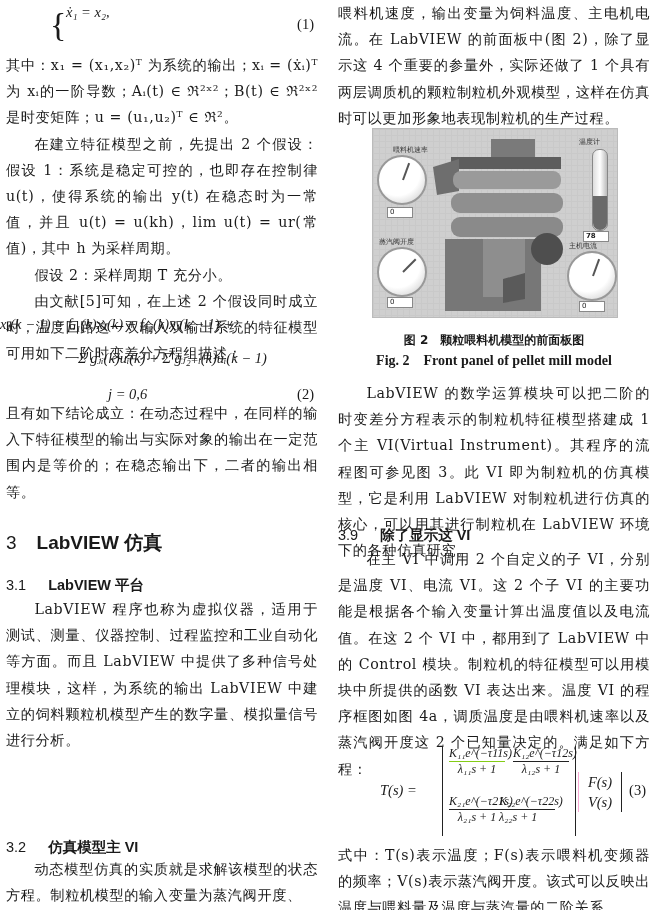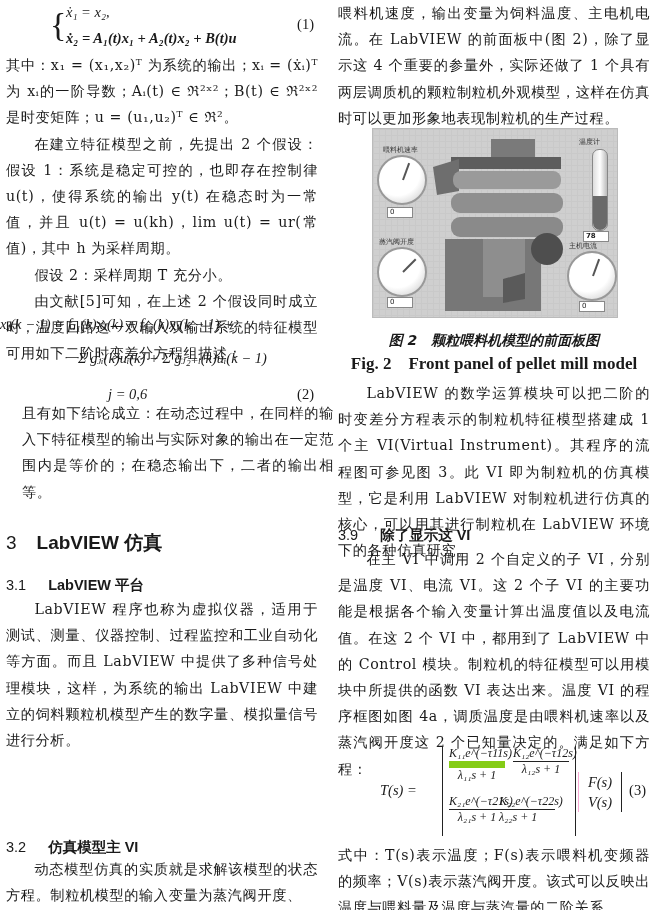--- a/index.html
+++ b/index.html
@@ -20,49 +20,48 @@
           border:1px solid #bbb;overflow:hidden;}
   .grid{position:absolute;inset:0;background-image:linear-gradient(#c6c6c6 1px,transparent 1px),linear-gradient(90deg,#c6c6c6 1px,transparent 1px);background-size:6px 6px;opacity:.6;}
   .gauge{position:absolute;border-radius:50%;background:radial-gradient(circle at 40% 35%,#fff 55%,#ddd 80%,#aaa 100%);border:2px solid #999;}
   .gauge .needle{position:absolute;left:50%;top:50%;width:2px;height:40%;background:#555;transform-origin:top center;}
   .glabel{position:absolute;font-size:7px;font-family:"DejaVu Sans",sans-serif;color:#333;}
   .numbox{position:absolute;height:9px;background:#fff;border:1px solid #888;font-size:7px;font-family:"DejaVu Sans",sans-serif;line-height:9px;padding-left:2px;}
   .thermo{position:absolute;left:219px;top:20px;width:14px;height:80px;border-radius:7px;background:linear-gradient(90deg,#ddd,#fff,#bbb);border:1px solid #888;}
   .thermo .fill{position:absolute;left:0;right:0;bottom:0;height:34px;border-radius:0 0 7px 7px;background:#6a6a6a;}
   .machine{position:absolute;left:58px;top:10px;width:140px;height:176px;}
   .cap{position:absolute;left:338px;width:312px;text-align:center;font-weight:bold;}
-  .cap1{top:332px;font-size:14px;font-family:"DejaVu Sans",sans-serif;font-style:italic;}
-  .cap2{top:352px;font-size:17px;font-family:"Liberation Serif",serif;}
+  .cap1{top:332px;font-size:12px;font-family:"DejaVu Sans",sans-serif;}
+  .cap2{top:352px;font-size:14px;font-family:"Liberation Serif",serif;}
 </style>
 </head>
 <body>
 
 <div class="col left">
   <div class="eq" style="position:absolute;top:2px;left:0;width:312px;height:52px;">
     <span style="position:absolute;left:44px;top:-2px;font-size:34px;font-style:normal;font-weight:lighter;line-height:50px;">{</span>
     <span style="position:absolute;left:60px;top:2px;">ẋ₁ = x₂,</span>
-    <span style="position:absolute;left:60px;top:28px;font-weight:bold;">ẋ₂ = A₁(t)x₁ + A₂(t)x₂ + B(t)u</span>
     <span class="eqnum" style="top:14px;">(1)</span>
   </div>
 
   <div style="position:absolute;top:52px;left:0;width:312px;">
     <p class="p">其中：x₁ = (x₁,x₂)ᵀ 为系统的输出；xᵢ = (ẋᵢ)ᵀ 为 xᵢ的一阶导数；Aᵢ(t) ∈ ℜ²ˣ²；B(t) ∈ ℜ²ˣ² 是时变矩阵；u = (u₁,u₂)ᵀ ∈ ℜ²。</p>
     <p class="p ind">在建立特征模型之前，先提出 2 个假设：假设 1：系统是稳定可控的，也即存在控制律 u(t)，使得系统的输出 y(t) 在稳态时为一常值，并且 u(t) = u(kh)，lim u(t) = ur(常值)，其中 h 为采样周期。</p>
     <p class="p ind">假设 2：采样周期 T 充分小。</p>
     <p class="p ind">由文献[5]可知，在上述 2 个假设同时成立时，温度回路这一双输入双输出系统的特征模型可用如下二阶时变差分方程组描述：</p>
   </div>
 
   <div class="eq" style="position:absolute;top:316px;left:-6px;width:318px;height:82px;">
     <span style="position:absolute;left:0;top:0;">xⱼ(k − 1) = fⱼ₁(k)xⱼ(k) + fⱼ₂(k)xⱼ(k − 1) +</span>
     <span style="position:absolute;left:78px;top:34px;">Σ gⱼᵢ(k)uᵢ(k) + Σ gⱼ₂₊ᵢ(k)uᵢ(k − 1)</span>
     <span style="position:absolute;left:108px;top:70px;">j = 0,6</span>
     <span class="eqnum" style="top:70px;">(2)</span>
   </div>
 
-  <div style="position:absolute;top:400px;left:0;width:312px;margin-left:16px;">
+  <div style="position:absolute;top:400px;left:0;width:312px;">
     <p class="p">且有如下结论成立：在动态过程中，在同样的输入下特征模型的输出与实际对象的输出在一定范围内是等价的；在稳态输出下，二者的输出相等。</p>
   </div>
 
   <div style="position:absolute;top:530px;left:0;" class="h1">
     <span class="num">3</span><span>LabVIEW 仿真</span>
   </div>
 
   <div style="position:absolute;top:574px;left:0;" class="h2">
     <span class="num">3.1</span><span>LabVIEW 平台</span>
   </div>
@@ -82,21 +81,21 @@
 
 <div class="col right">
   <div style="position:absolute;top:0;left:0;width:312px;">
     <p class="p">喂料机速度，输出变量为饲料温度、主电机电流。在 LabVIEW 的前面板中(图 2)，除了显示这 4 个重要的参量外，实际还做了 1 个具有两层调质机的颗粒制粒机外观模型，这样在仿真时可以更加形象地表现制粒机的生产过程。</p>
   </div>
 </div>
 
 <div class="figure">
   <div class="grid"></div>
 
-  <div class="glabel" style="left:10px;top:16px;">喂料机速率</div>
+  <div class="glabel" style="left:20px;top:16px;">喂料机速率</div>
   <div class="gauge" style="left:4px;top:26px;width:46px;height:46px;">
     <div class="needle" style="transform:rotate(200deg);"></div>
   </div>
   <div class="numbox" style="left:14px;top:78px;width:22px;">0</div>
 
   <div class="glabel" style="left:6px;top:108px;">蒸汽阀开度</div>
   <div class="gauge" style="left:4px;top:118px;width:46px;height:46px;">
     <div class="needle" style="transform:rotate(225deg);"></div>
   </div>
   <div class="numbox" style="left:14px;top:168px;width:22px;">0</div>
@@ -139,21 +138,21 @@
   </div>
   <div style="position:absolute;top:166px;left:0;width:312px;">
     <p class="p ind">在主 VI 中调用 2 个自定义的子 VI，分别是温度 VI、电流 VI。这 2 个子 VI 的主要功能是根据各个输入变量计算出温度值以及电流值。在这 2 个 VI 中，都用到了 LabVIEW 中的 Control 模块。制粒机的特征模型可以用模块中所提供的函数 VI 表达出来。温度 VI 的程序框图如图 4a，调质温度是由喂料机速率以及蒸汽阀开度这 2 个已知量决定的。满足如下方程：</p>
   </div>
 </div>
 
 <div class="eq" style="position:absolute;left:338px;top:746px;width:312px;height:92px;">
   <span style="position:absolute;left:42px;top:36px;">T(s) =</span>
   <div style="position:absolute;left:104px;top:0;width:132px;height:90px;border-left:1px solid #222;border-right:1px solid #222;">
     <div style="position:absolute;left:6px;top:0;width:56px;text-align:center;font-size:12px;">
-      <div style="border-bottom:7px solid #84cc16;">K₁₁e^(−τ11s)</div>
+      <div style="border-bottom:1px solid #84cc16;">K₁₁e^(−τ11s)</div>
       <div>λ₁₁s + 1</div>
     </div>
     <div style="position:absolute;left:70px;top:0;width:56px;text-align:center;font-size:12px;">
       <div style="border-bottom:1px solid #222;">K₁₂e^(−τ12s)</div>
       <div>λ₁₂s + 1</div>
     </div>
     <div style="position:absolute;left:6px;top:48px;width:56px;text-align:center;font-size:12px;">
       <div style="border-bottom:1px solid #222;">K₂₁e^(−τ21s)</div>
       <div>λ₂₁s + 1</div>
     </div>

